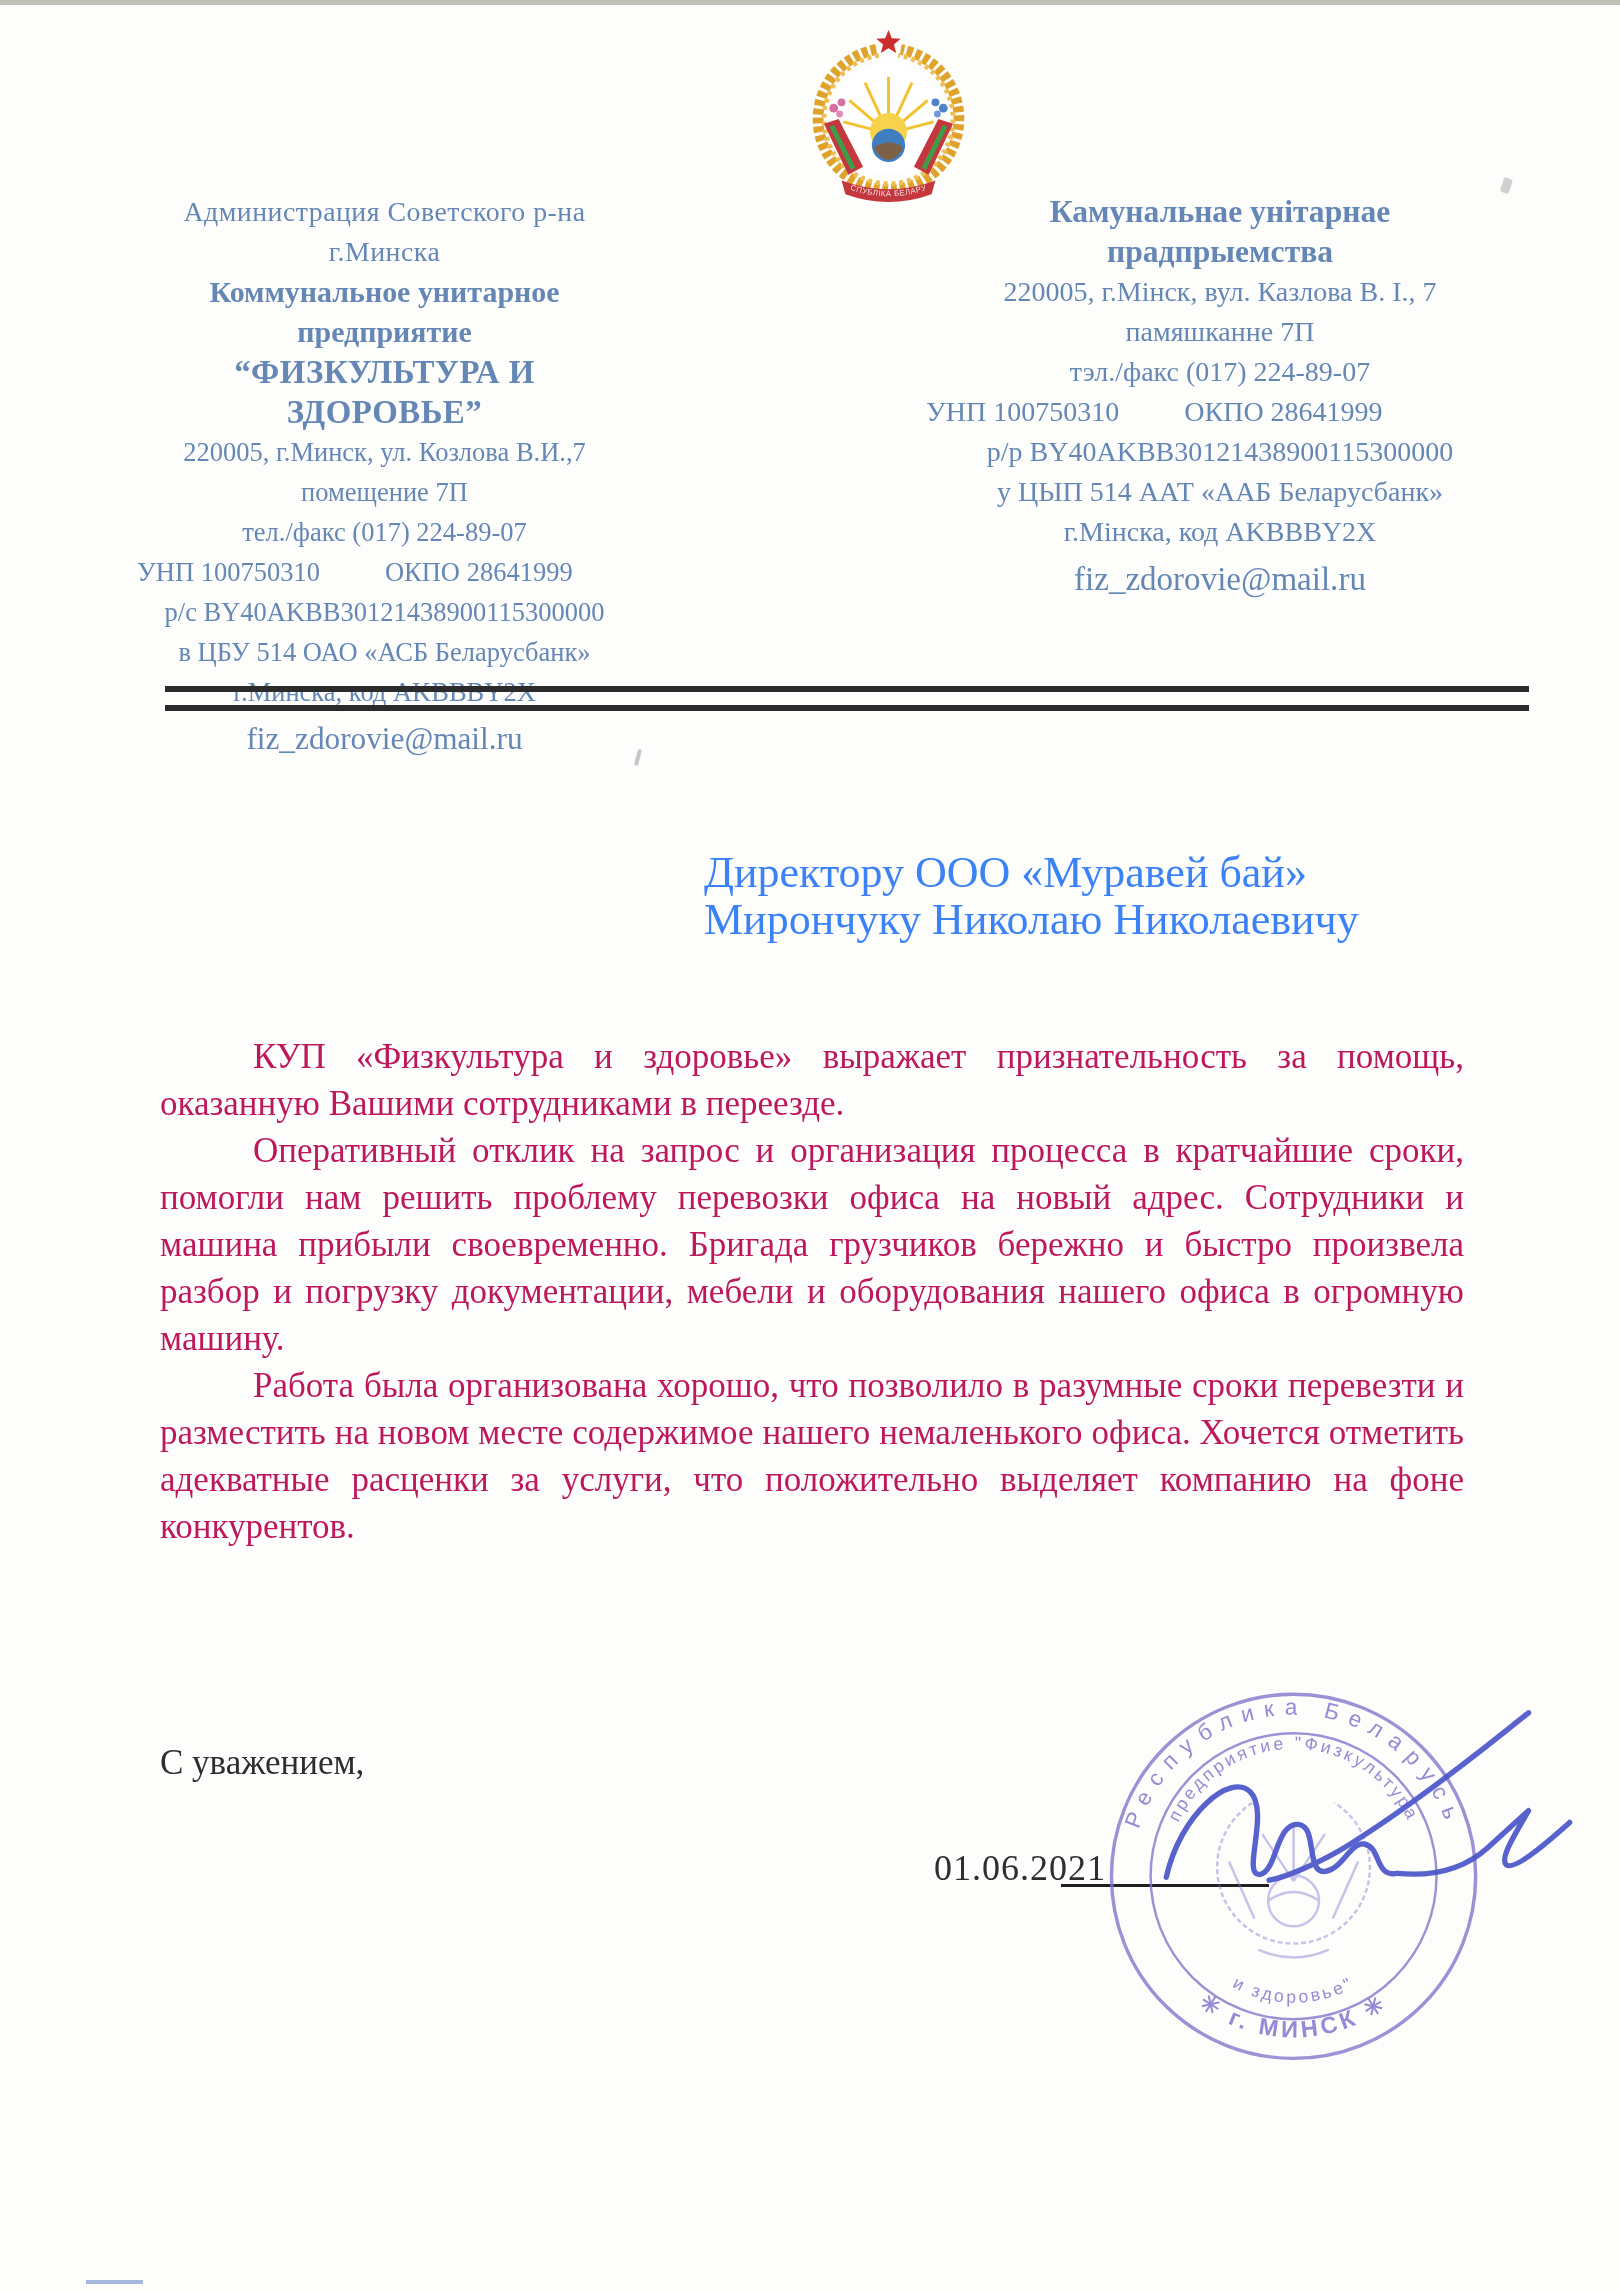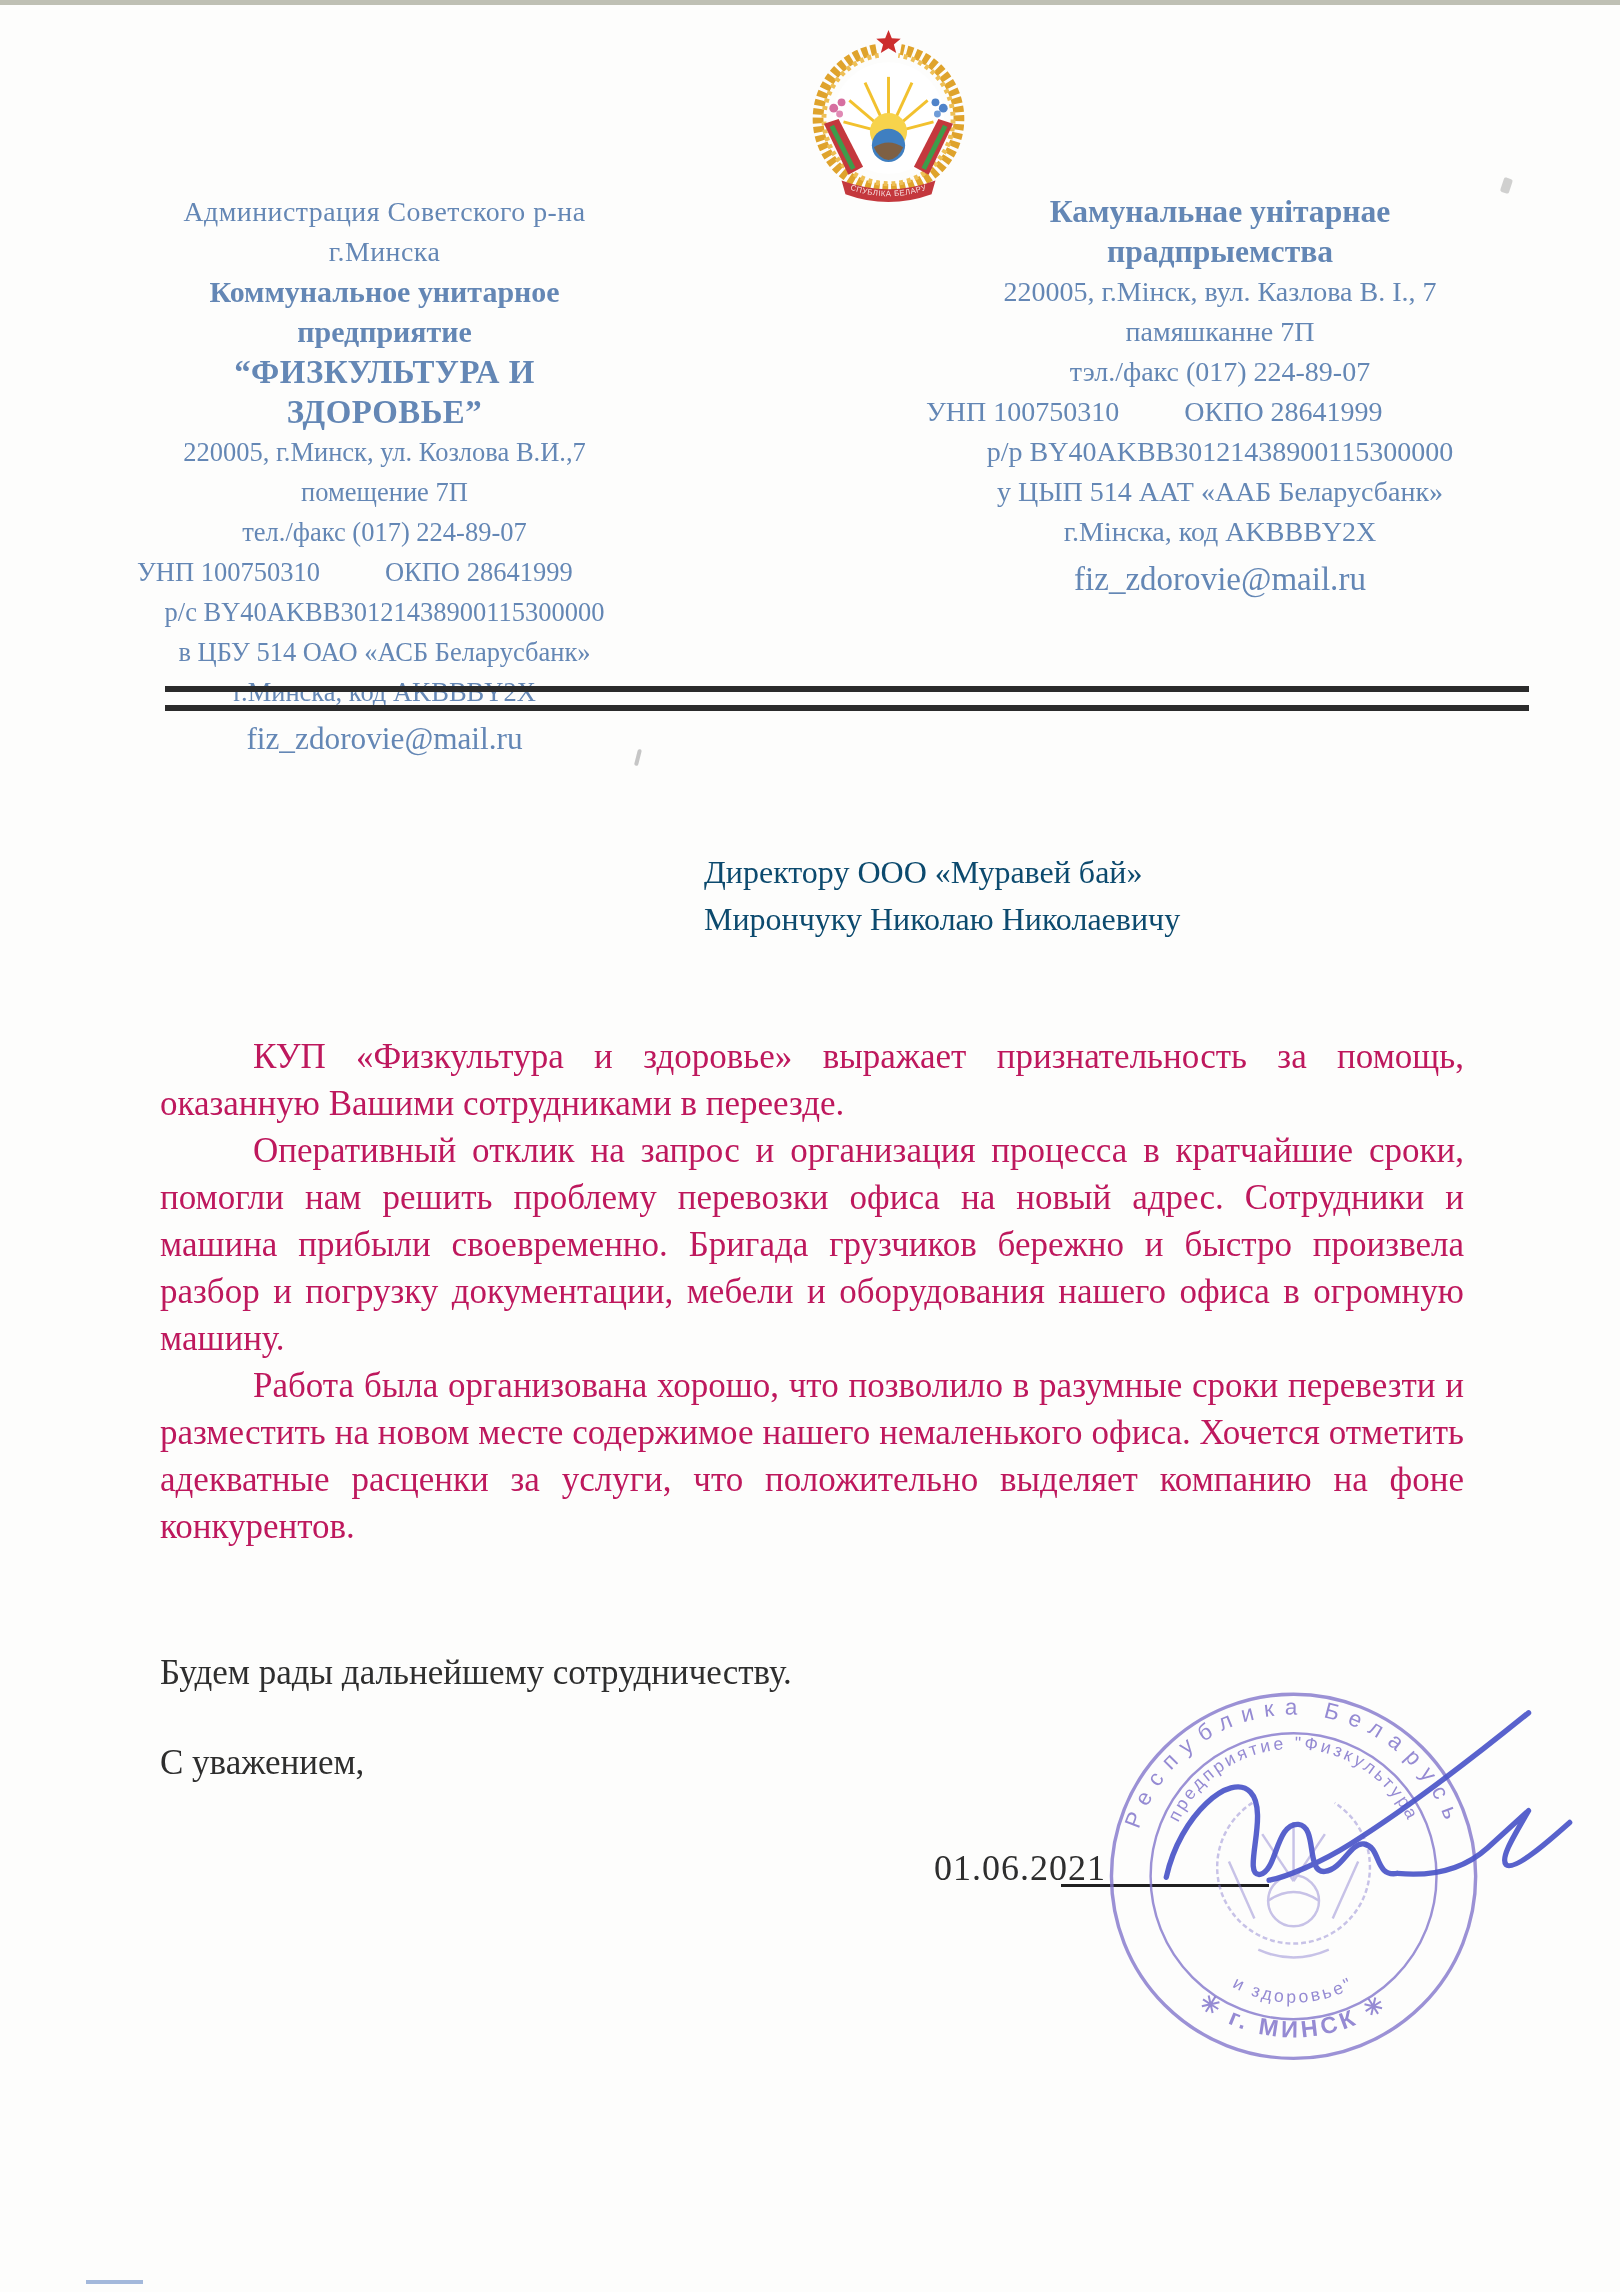--- a/index.html
+++ b/index.html
@@ -23,21 +23,21 @@
   .lh-admin{font-size:1.05em;letter-spacing:0.5px;}
   .lh-bold{font-weight:bold;font-size:1.13em;}
   .lh-name{font-weight:bold;font-size:1.24em;letter-spacing:0.5px;}
   .lh-codes{display:flex;justify-content:flex-start;gap:65px;}
   .lh-email{font-size:1.18em;margin-top:7px;}
 
   .rule-double{position:absolute;left:165px;top:686px;width:1364px;height:12.7px;
     border-top:6.9px solid #2b2b2b;border-bottom:6.9px solid #2b2b2b;}
 
   .addressee{position:absolute;left:704px;top:849px;width:745px;
-    font-size:32px;line-height:47px;color:#0c4a6e;}
+    font-size:44px;line-height:47px;color:#3b82f6;}
 
   .body-text{position:absolute;left:160px;top:1033px;width:1304px;
     font-size:35px;line-height:47px;color:#be185d;}
   .body-text p{margin:0;text-align:justify;text-align-last:left;text-indent:93px;}
 
   .closing{position:absolute;left:160px;top:1653px;font-size:35px;color:#2e2e2e;}
   .salutation{position:absolute;left:160px;top:1743px;font-size:35px;color:#2e2e2e;}
   .date{position:absolute;left:934px;top:1847px;font-size:36px;color:#2e2e2e;letter-spacing:1px;}
   .date-line{position:absolute;left:1061px;top:1884px;width:208px;height:2.9px;background:#202020;}
 
@@ -131,21 +131,20 @@
     <div>Директору ООО «Муравей бай»</div>
     <div>Мирончуку Николаю Николаевичу</div>
   </div>
 
   <div class="body-text">
     <p>КУП «Физкультура и здоровье» выражает признательность за помощь, оказанную Вашими сотрудниками в переезде.</p>
     <p>Оперативный отклик на запрос и организация процесса в кратчайшие сроки, помогли нам решить проблему перевозки офиса на новый адрес. Сотрудники и машина прибыли своевременно. Бригада грузчиков бережно и быстро произвела разбор и погрузку документации, мебели и оборудования нашего офиса в огромную машину.</p>
     <p>Работа была организована хорошо, что позволило в разумные сроки перевезти и разместить на новом месте содержимое нашего немаленького офиса. Хочется отметить адекватные расценки за услуги, что положительно выделяет компанию на фоне конкурентов.</p>
   </div>
 
-  <div class="closing">Будем рады дальнейшему сотрудничеству.</div>
   <div class="salutation">С уважением,</div>
   <div class="date">01.06.2021</div>
   <div class="date-line"></div>
 
   <svg class="stamp-sign" viewBox="0 0 613 430">
     <g stroke="#8377cc" fill="none" opacity="0.8">
       <circle cx="280" cy="225" r="186" stroke-width="3.5"></circle>
       <circle cx="280" cy="225" r="146" stroke-width="2.5"></circle>
 
       <g opacity="0.55" stroke-width="2.5">

